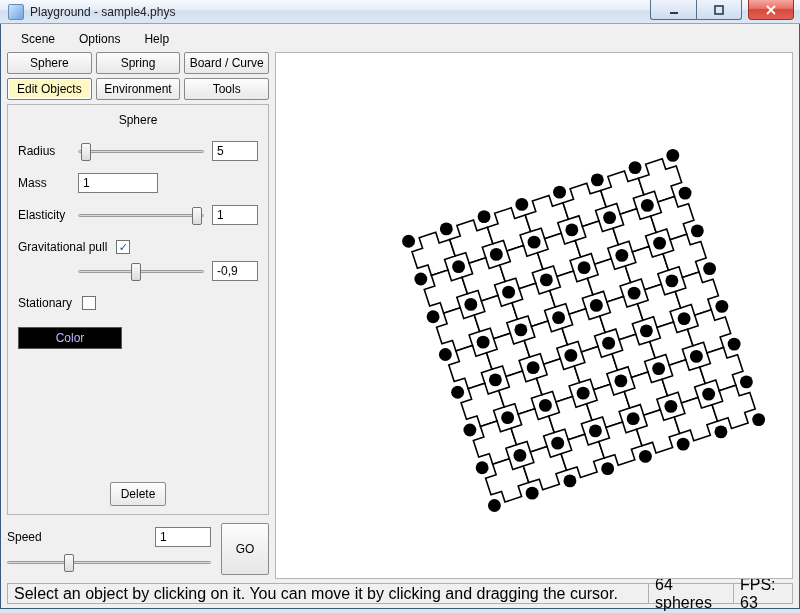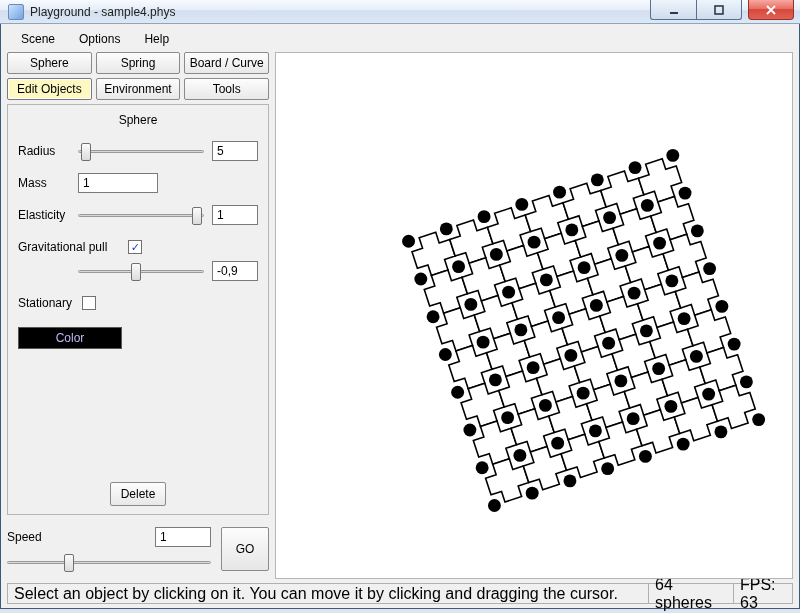--- a/index.html
+++ b/index.html
@@ -116,21 +116,21 @@
     align-self:center; width:56px; height:24px; margin-top:auto;
     background:linear-gradient(to bottom,#fdfdfd,#e8e8e8);
     border:1px solid #8a8a8a; border-radius:2px;
     display:flex; align-items:center; justify-content:center;
   }
   .speed-row { display:flex; align-items:center; gap:10px; height:60px;}
   .speed-col { flex:1; }
   .speed-top { display:flex; align-items:center; margin-bottom:6px;}
   .speed-top .lbl { width:60px;}
   .go-btn {
-    width:48px; height:44px;
+    width:48px; height:52px;
     background:linear-gradient(to bottom,#fdfdfd,#e6e6e6);
     border:1px solid #8a8a8a; border-radius:2px;
     display:flex; align-items:center; justify-content:center;
   }
   
   .viewport {
     flex:1; background:#fff; border:1px solid #b5b5b5;
     position:relative; overflow:hidden;
   }
   
@@ -214,21 +214,21 @@
         <div class="row">
           <div class="lbl">Elasticity</div>
           <div class="slider">
             <div class="track"></div>
               <div class="thumb" style="left:calc(100% - 12px)"></div>
           </div>
           <div class="numbox">1</div>
         </div>
 
         <div class="row" style="margin-bottom:4px;">
-          <div class="lbl" style="width:auto; margin-right:21px;">Gravitational pull</div>
+          <div class="lbl" style="width:auto; margin-right:9px;">Gravitational pull</div>
           <div class="chk">
               <span>✓</span>
             </div>
         </div>
         <div class="row">
           <div class="lbl"></div>
           <div class="slider">
             <div class="track"></div>
               <div class="thumb" style="left:42%"></div>
           </div>

